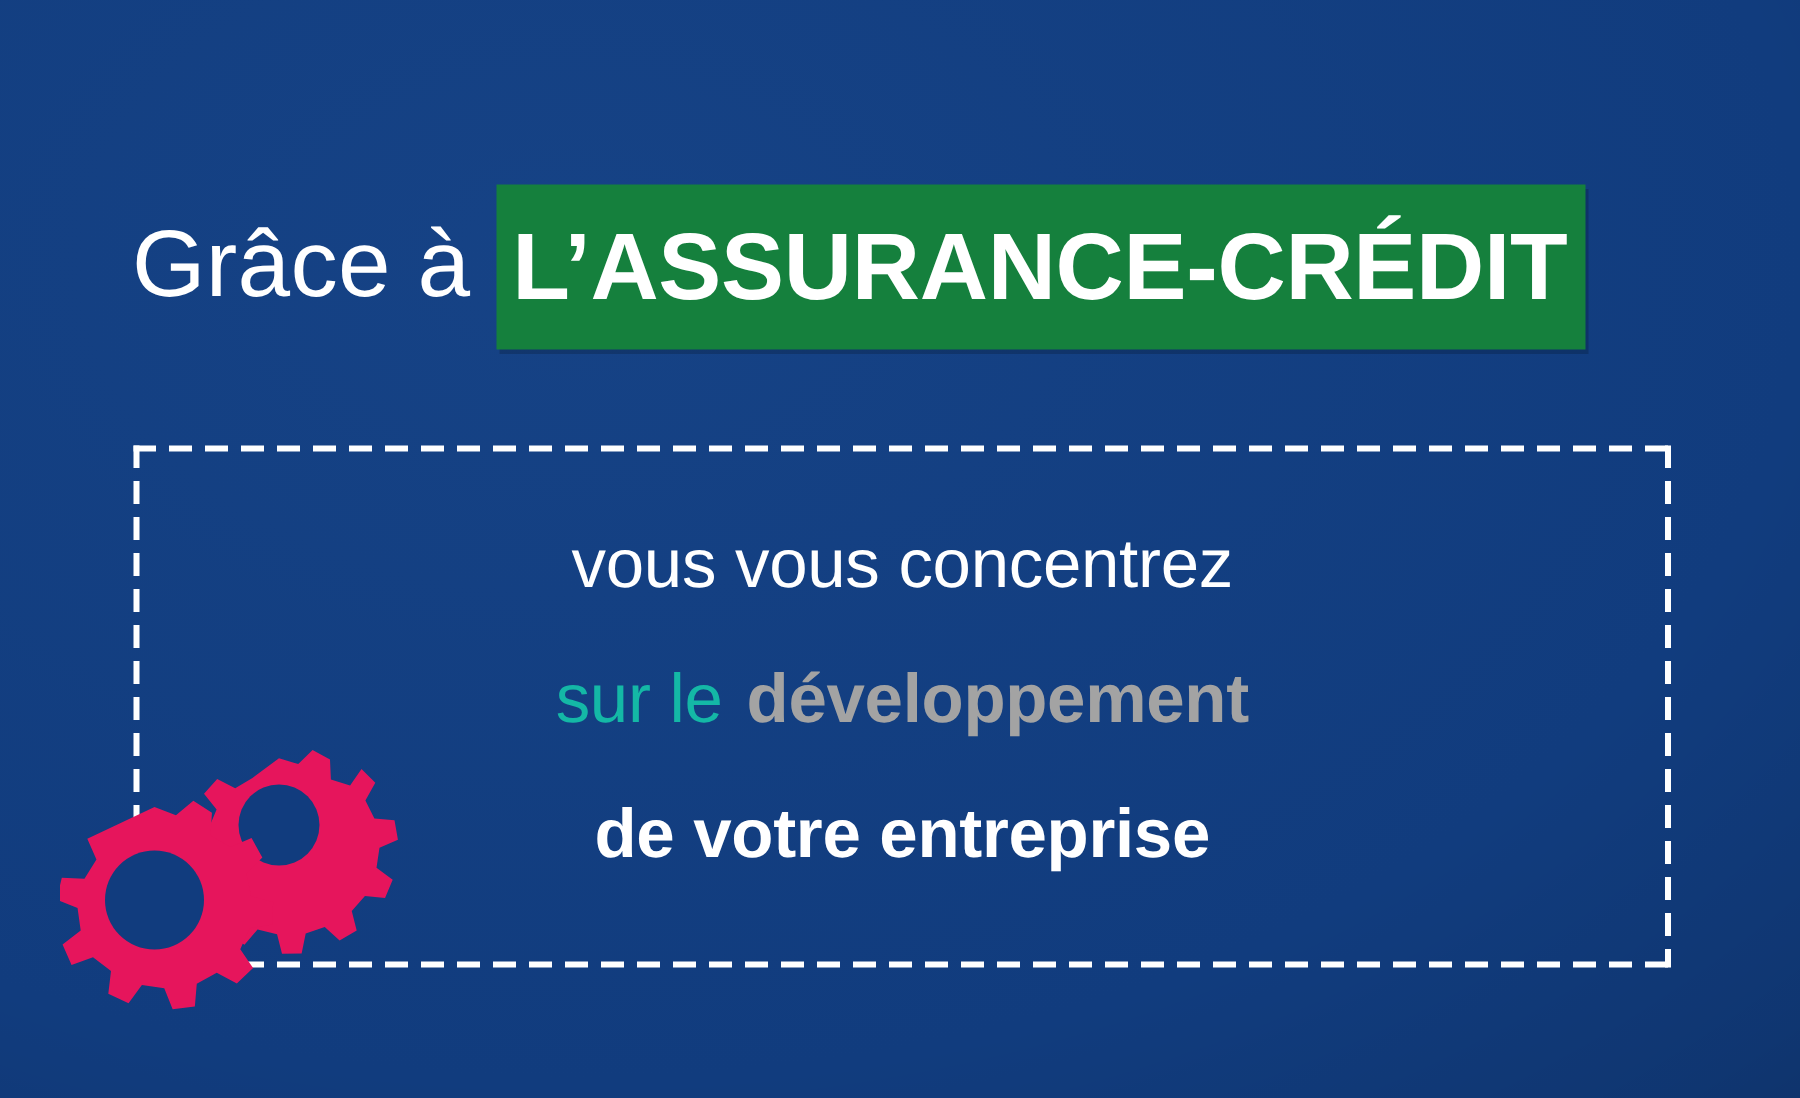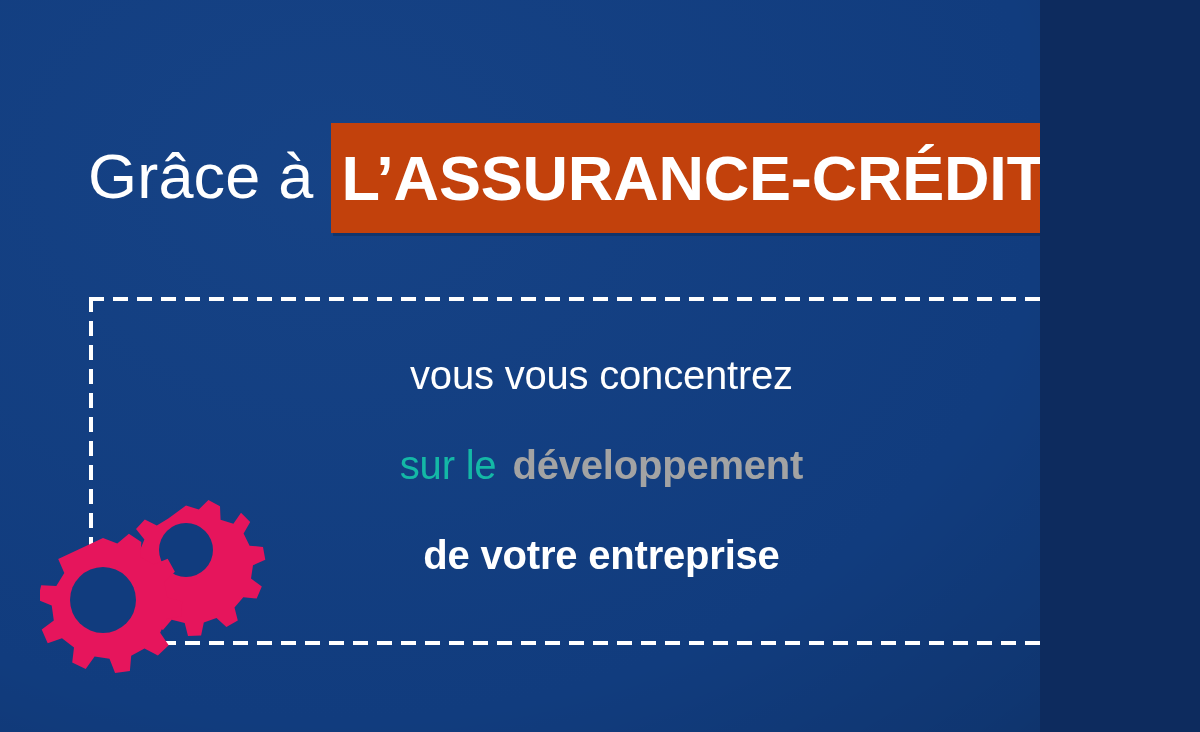--- a/index.html
+++ b/index.html
@@ -3,21 +3,21 @@
 <meta charset="utf-8">
 <title>Assurance-crédit slide</title>
 <style>
   html, body {
     margin: 0;
     padding: 0;
     background: #0d2b5e;
   }
   #slide {
     position: relative;
-    width: 1040px;
+    width: 1200px;
     height: 732px;
     overflow: hidden;
     background: #113c7e;
     font-family: "Liberation Sans", sans-serif;
     -webkit-font-smoothing: antialiased;
   }
   
   #vignette {
     position: absolute;
     inset: 0;
@@ -108,21 +108,21 @@
     position: absolute;
     left: 89px;
     top: 330px;
     width: 1025px;
     text-align: center;
     line-height: 1.0;
   }
   .copy-line {
     display: block;
     white-space: nowrap;
-    font-size: 40px;
+    font-size: 46px;
     line-height: 90px;
     letter-spacing: -0.2px;
     text-align: center;
   }
   .w-light  { color: #ffffff; font-weight: 400; }
   .w-bold-y { color: #f2bc13; font-weight: 700; }
   .copy-line .sp { display: inline-block; width: 16px; }
 
   
   #gears {
@@ -136,21 +136,21 @@
 </style>
 </head>
 <body>
 
 <div id="slide" style="background: rgb(17, 60, 126);">
 
   <div id="vignette"></div>
 
   <div id="headline">
     <span class="head-plain">Grâce à</span>
-    <span id="headline-highlight" style="background: #c2410c; color: rgb(255, 255, 255);">L’ASSURANCE-CRÉDIT</span>
+    <span id="headline-highlight" style="background: #15803d; color: rgb(255, 255, 255);">L’ASSURANCE-CRÉDIT</span>
   </div>
 
   <div id="dashed-frame">
     <span class="edge top"></span>
     <span class="edge right"></span>
     <span class="edge bottom"></span>
     <span class="edge left"></span>
   </div>
 
   <div id="body-copy">

